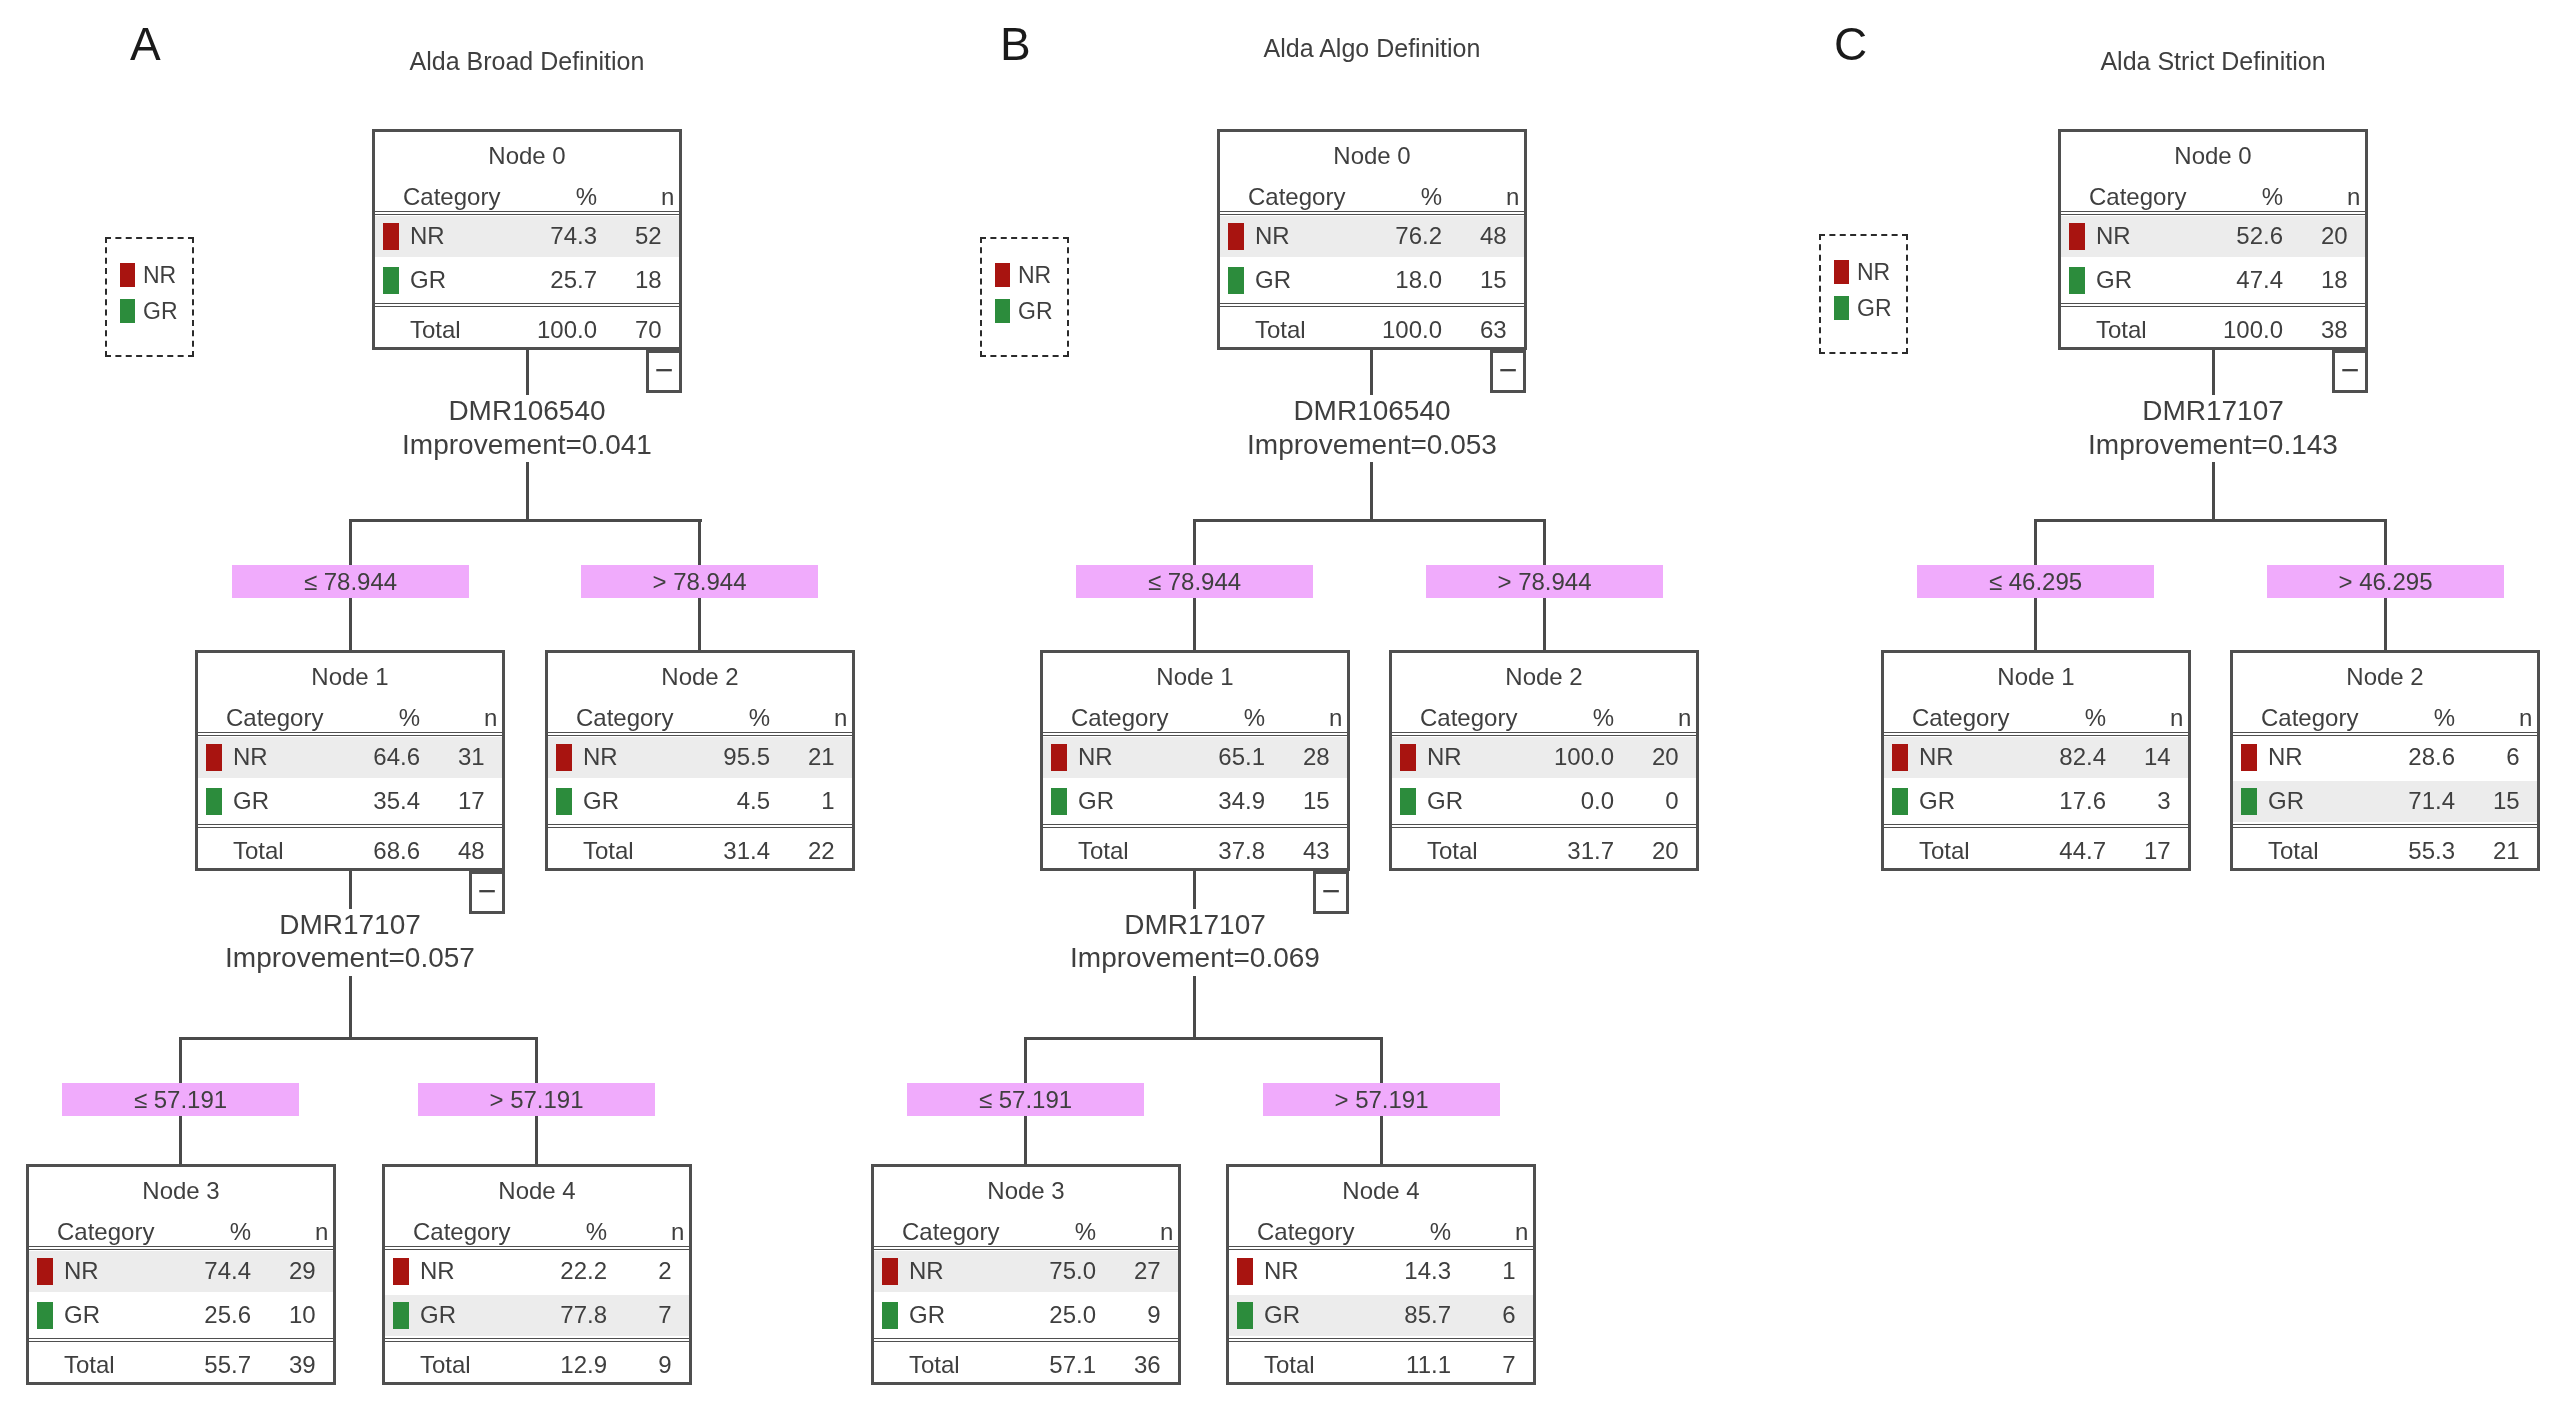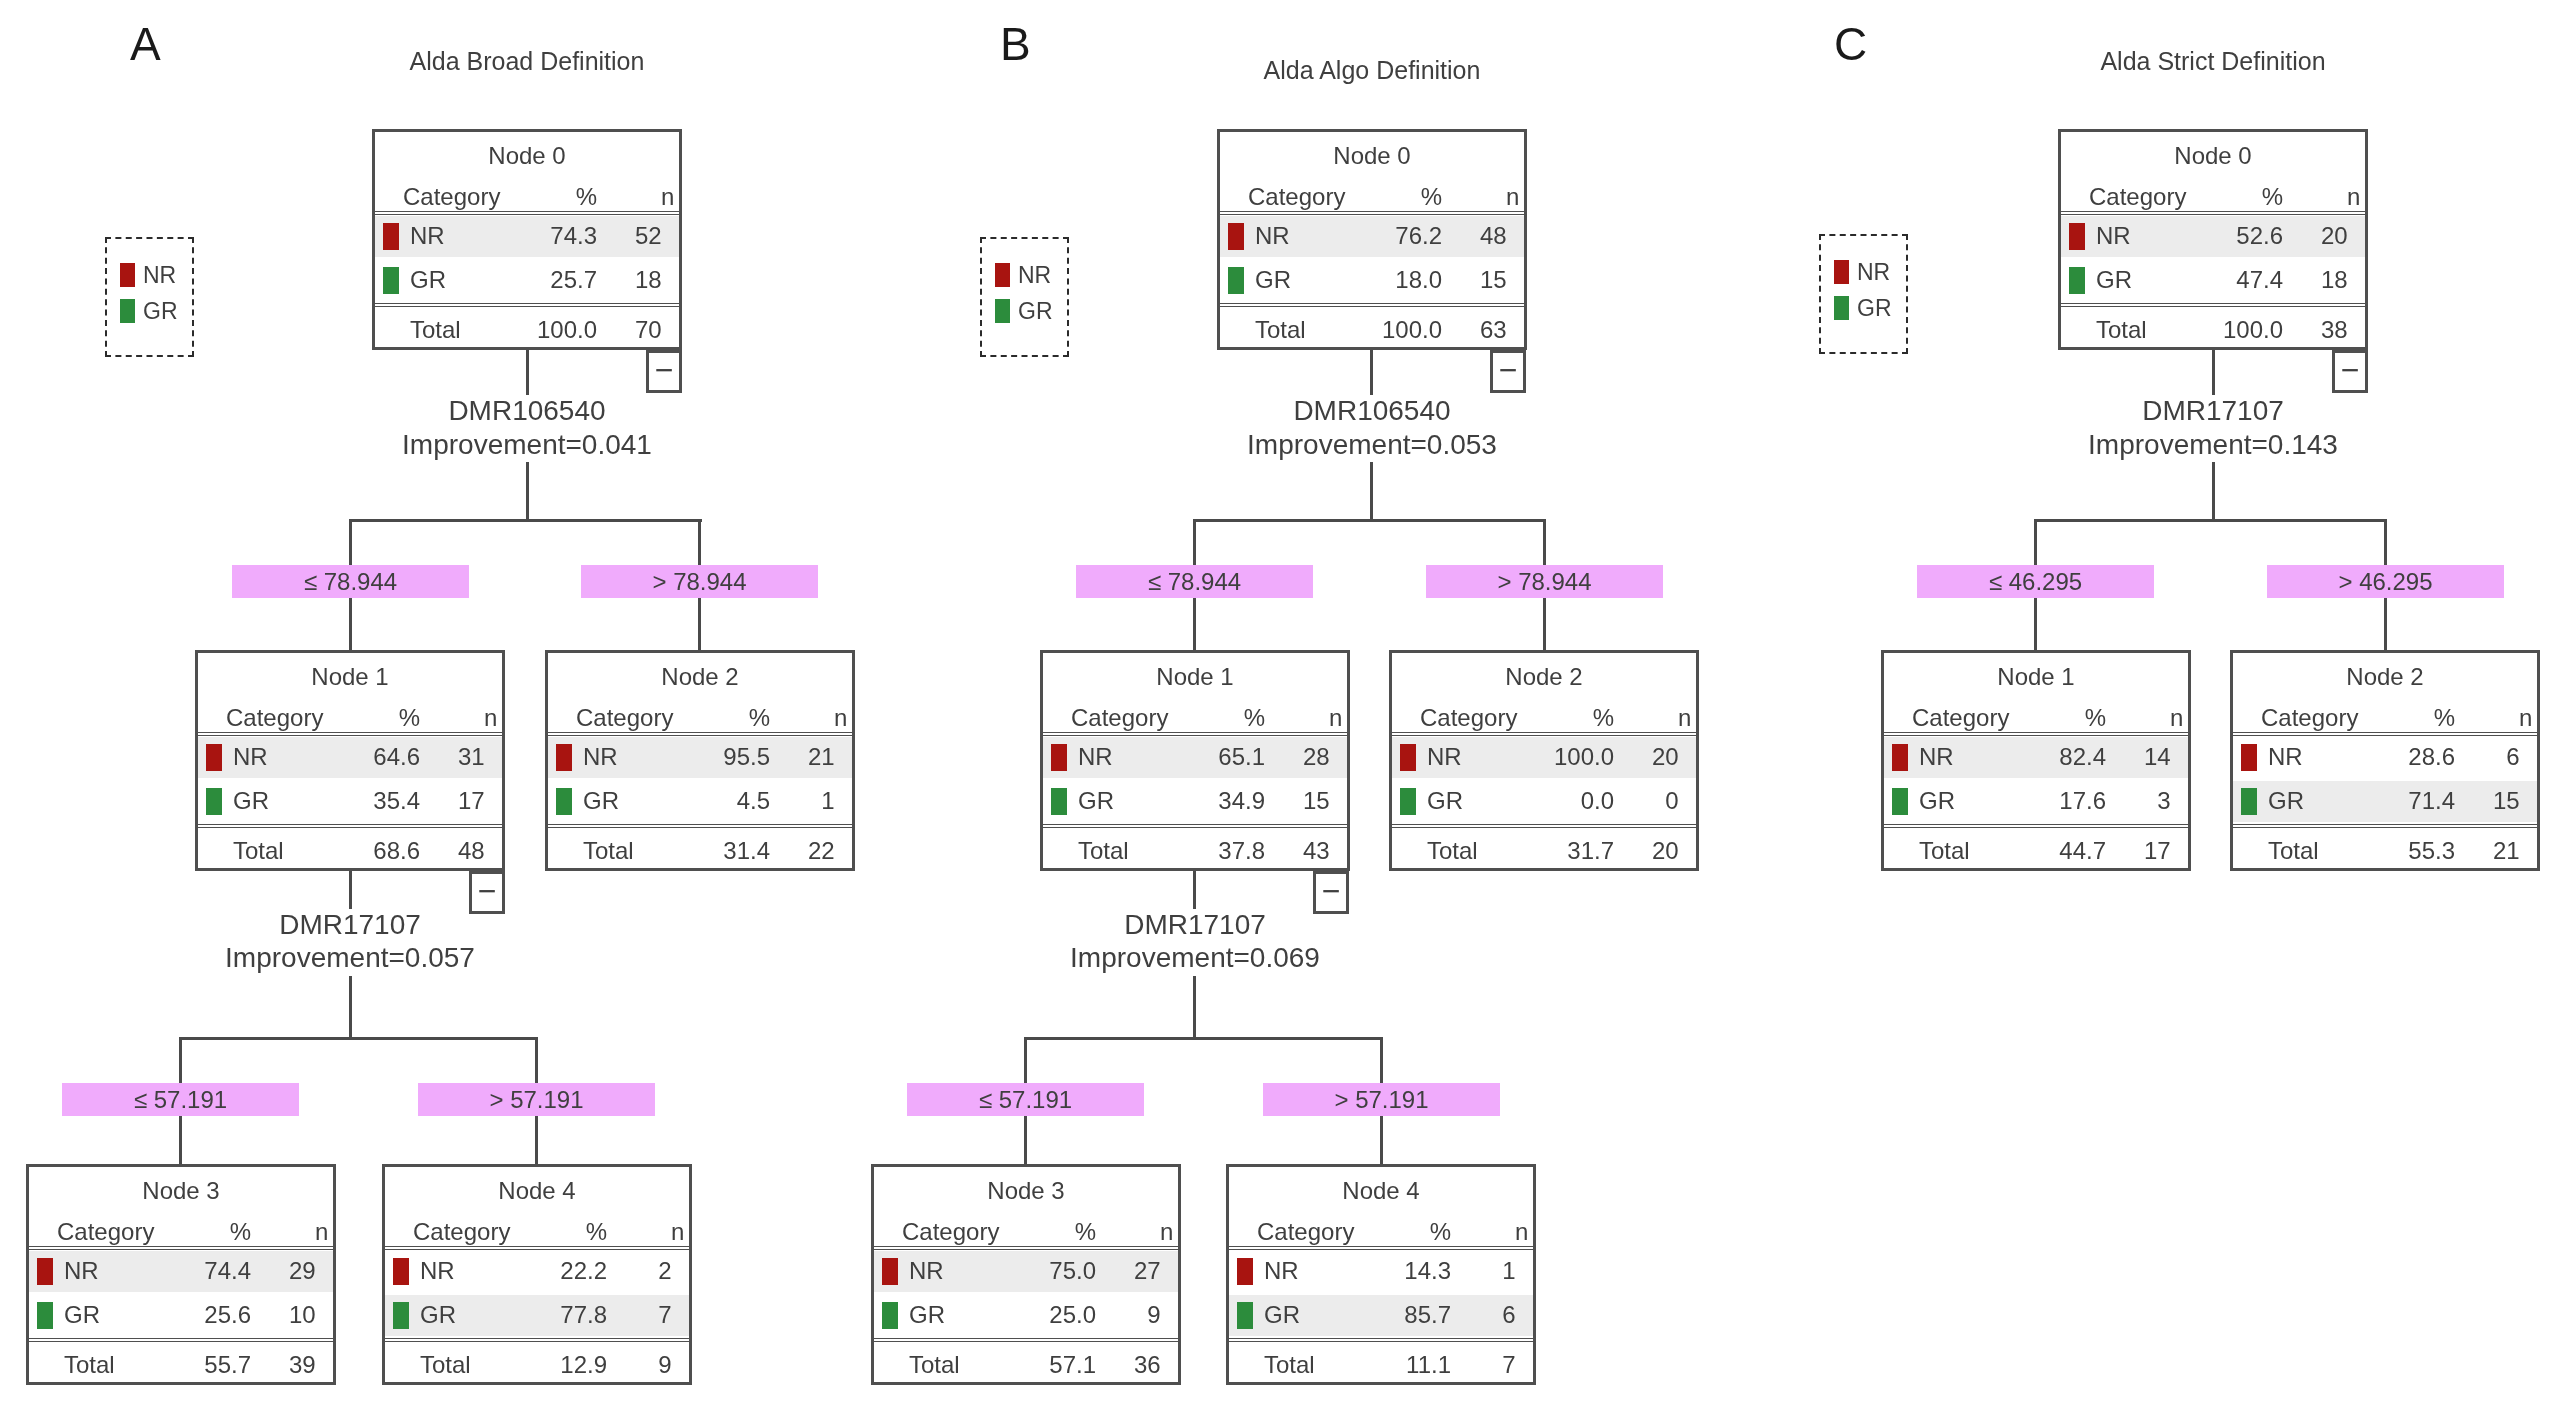--- a/index.html
+++ b/index.html
@@ -220,21 +220,21 @@
   </div>
   <div class="rule rule2"></div>
   <div class="ntotal">
     <span class="tlbl">Total</span>
     <span class="tpct">12.9</span>
     <span class="tn">9</span>
   </div>
 </div>
 
 <div class="panel-letter" style="left:1000px;top:17.4px">B</div>
-<div class="panel-title" style="left:1214px;top:56px">Alda Algo Definition</div>
+<div class="panel-title" style="left:1214px;top:34px">Alda Algo Definition</div>
 
 <div class="legend" style="left:980px;top:237px">
   <div class="lrow">
     <span class="chip-s chip-nr"></span>
     <span>NR</span>
   </div>
   <div class="lrow">
     <span class="chip-s chip-gr"></span>
     <span>GR</span>
   </div>

